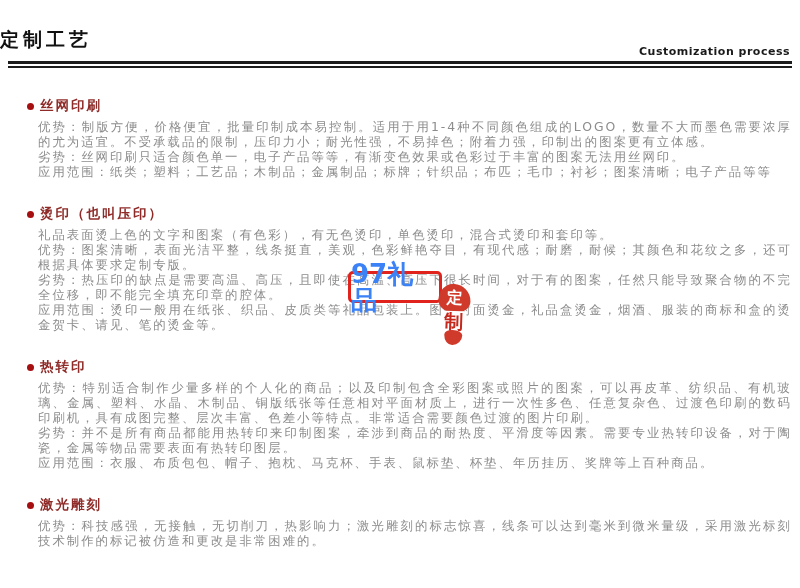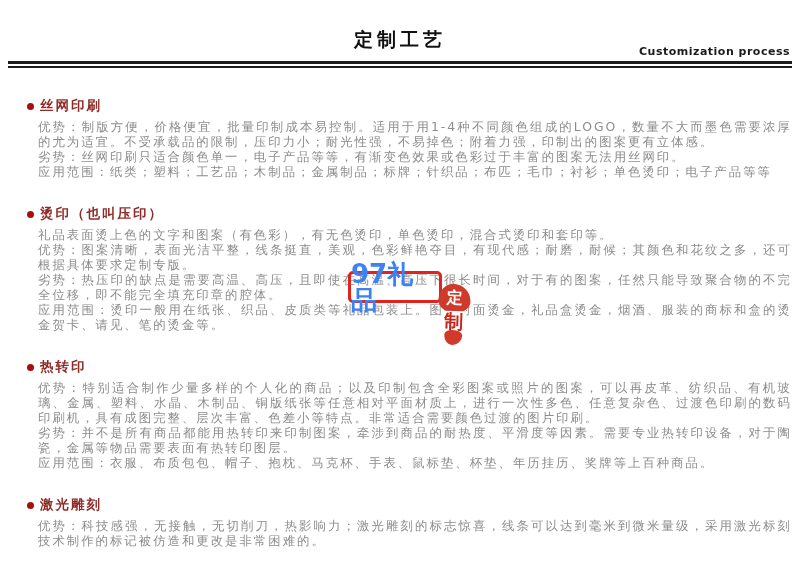--- a/index.html
+++ b/index.html
@@ -6,21 +6,21 @@
   body{
     width:800px;height:588px;
     background:#ffffff;
     font-family:"DejaVu Sans","Liberation Sans",sans-serif;
     position:relative;
     overflow:hidden;
   }
   
   .header{position:relative;height:70px;}
   .page-title{
-    text-align:center;
+    text-align:left;
     font-size:19px;font-weight:bold;color:#111;
     letter-spacing:4px;
     padding-top:27px;
   }
   .page-subtitle{
     position:absolute;right:10px;top:45px;
     font-size:11px;font-weight:bold;color:#1a1a1a;
     letter-spacing:0.5px;
   }
   .rule-wrap{position:absolute;left:8px;right:8px;top:61px;}
@@ -96,21 +96,21 @@
 <div class="content">
 
   <div class="section">
     <div class="section-head">
       <span class="bullet"></span>
       <span class="section-title">丝网印刷</span>
     </div>
     <div class="section-body">
       <p>优势：制版方便，价格便宜，批量印制成本易控制。适用于用1-4种不同颜色组成的LOGO，数量不大而墨色需要浓厚的尤为适宜。不受承载品的限制，压印力小；耐光性强，不易掉色；附着力强，印制出的图案更有立体感。</p>
       <p>劣势：丝网印刷只适合颜色单一，电子产品等等，有渐变色效果或色彩过于丰富的图案无法用丝网印。</p>
-      <p>应用范围：纸类；塑料；工艺品；木制品；金属制品；标牌；针织品；布匹；毛巾；衬衫；单色烫印；电子产品等等</p>
+      <p>应用范围：纸类；塑料；工艺品；木制品；金属制品；标牌；针织品；布匹；毛巾；衬衫；图案清晰；电子产品等等</p>
     </div>
   </div>
 
   <div class="section">
     <div class="section-head">
       <span class="bullet"></span>
       <span class="section-title">烫印（也叫压印）</span>
     </div>
     <div class="section-body">
       <p>礼品表面烫上色的文字和图案（有色彩），有无色烫印，单色烫印，混合式烫印和套印等。</p>

